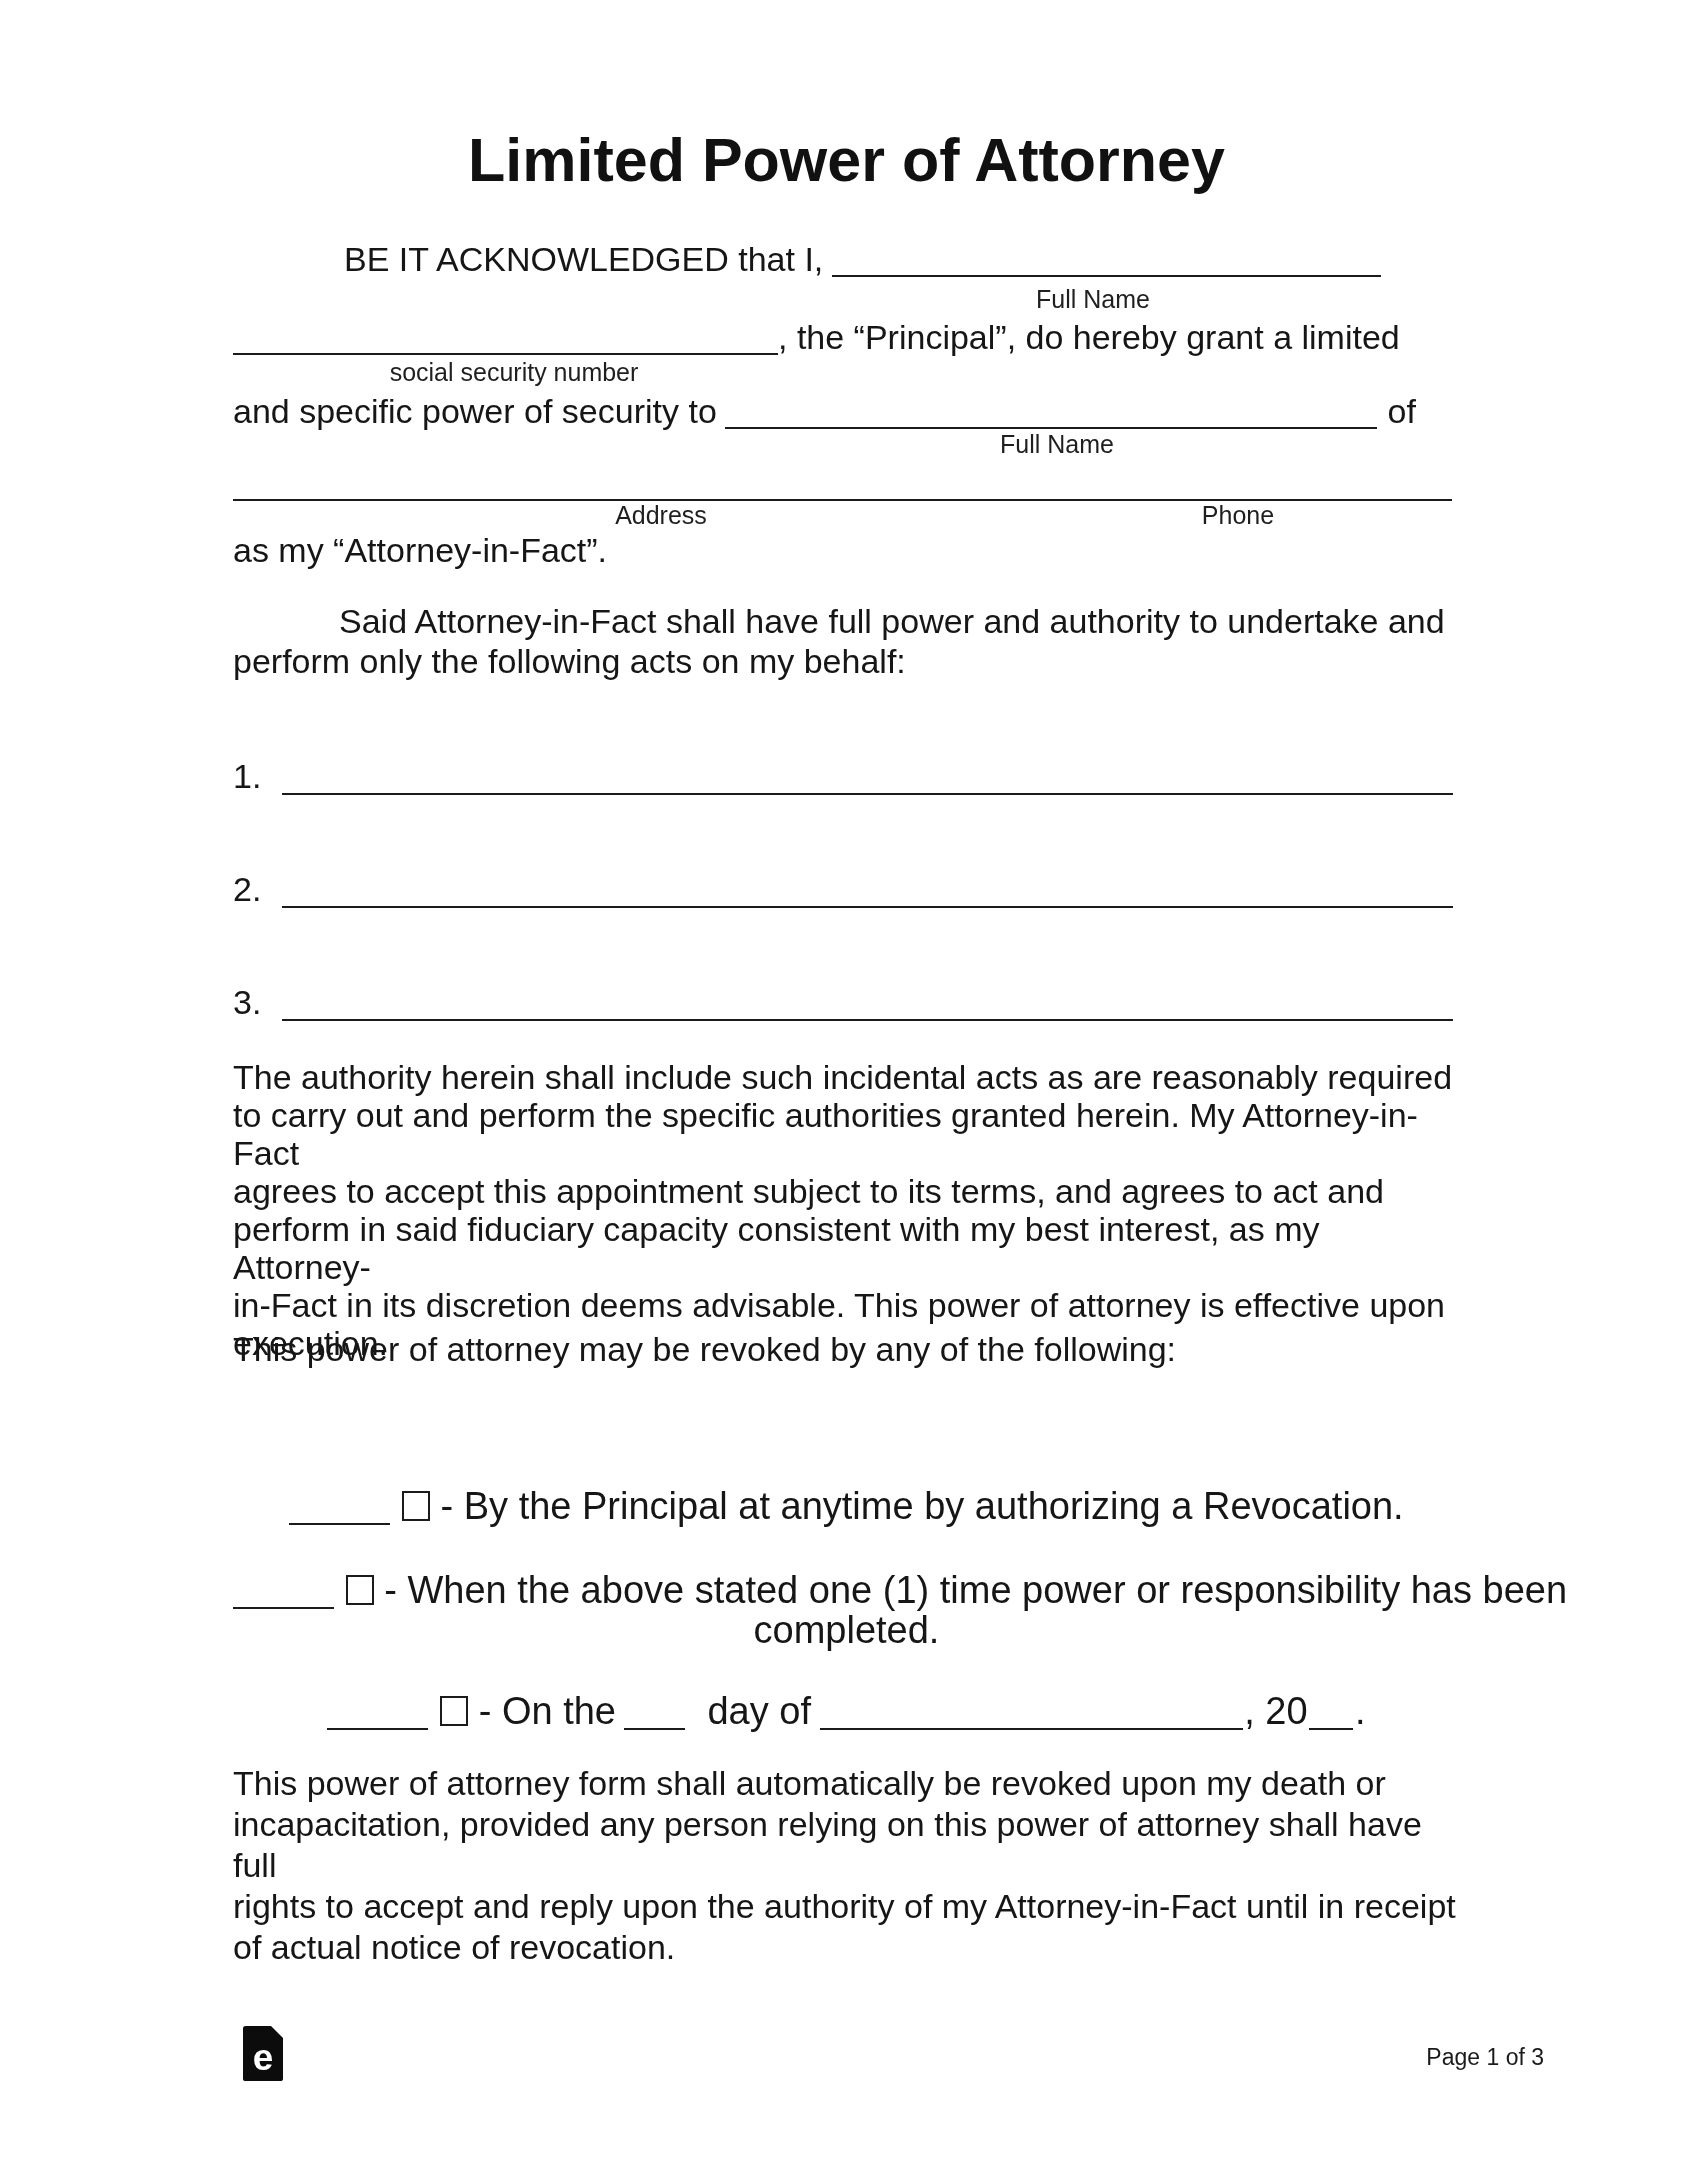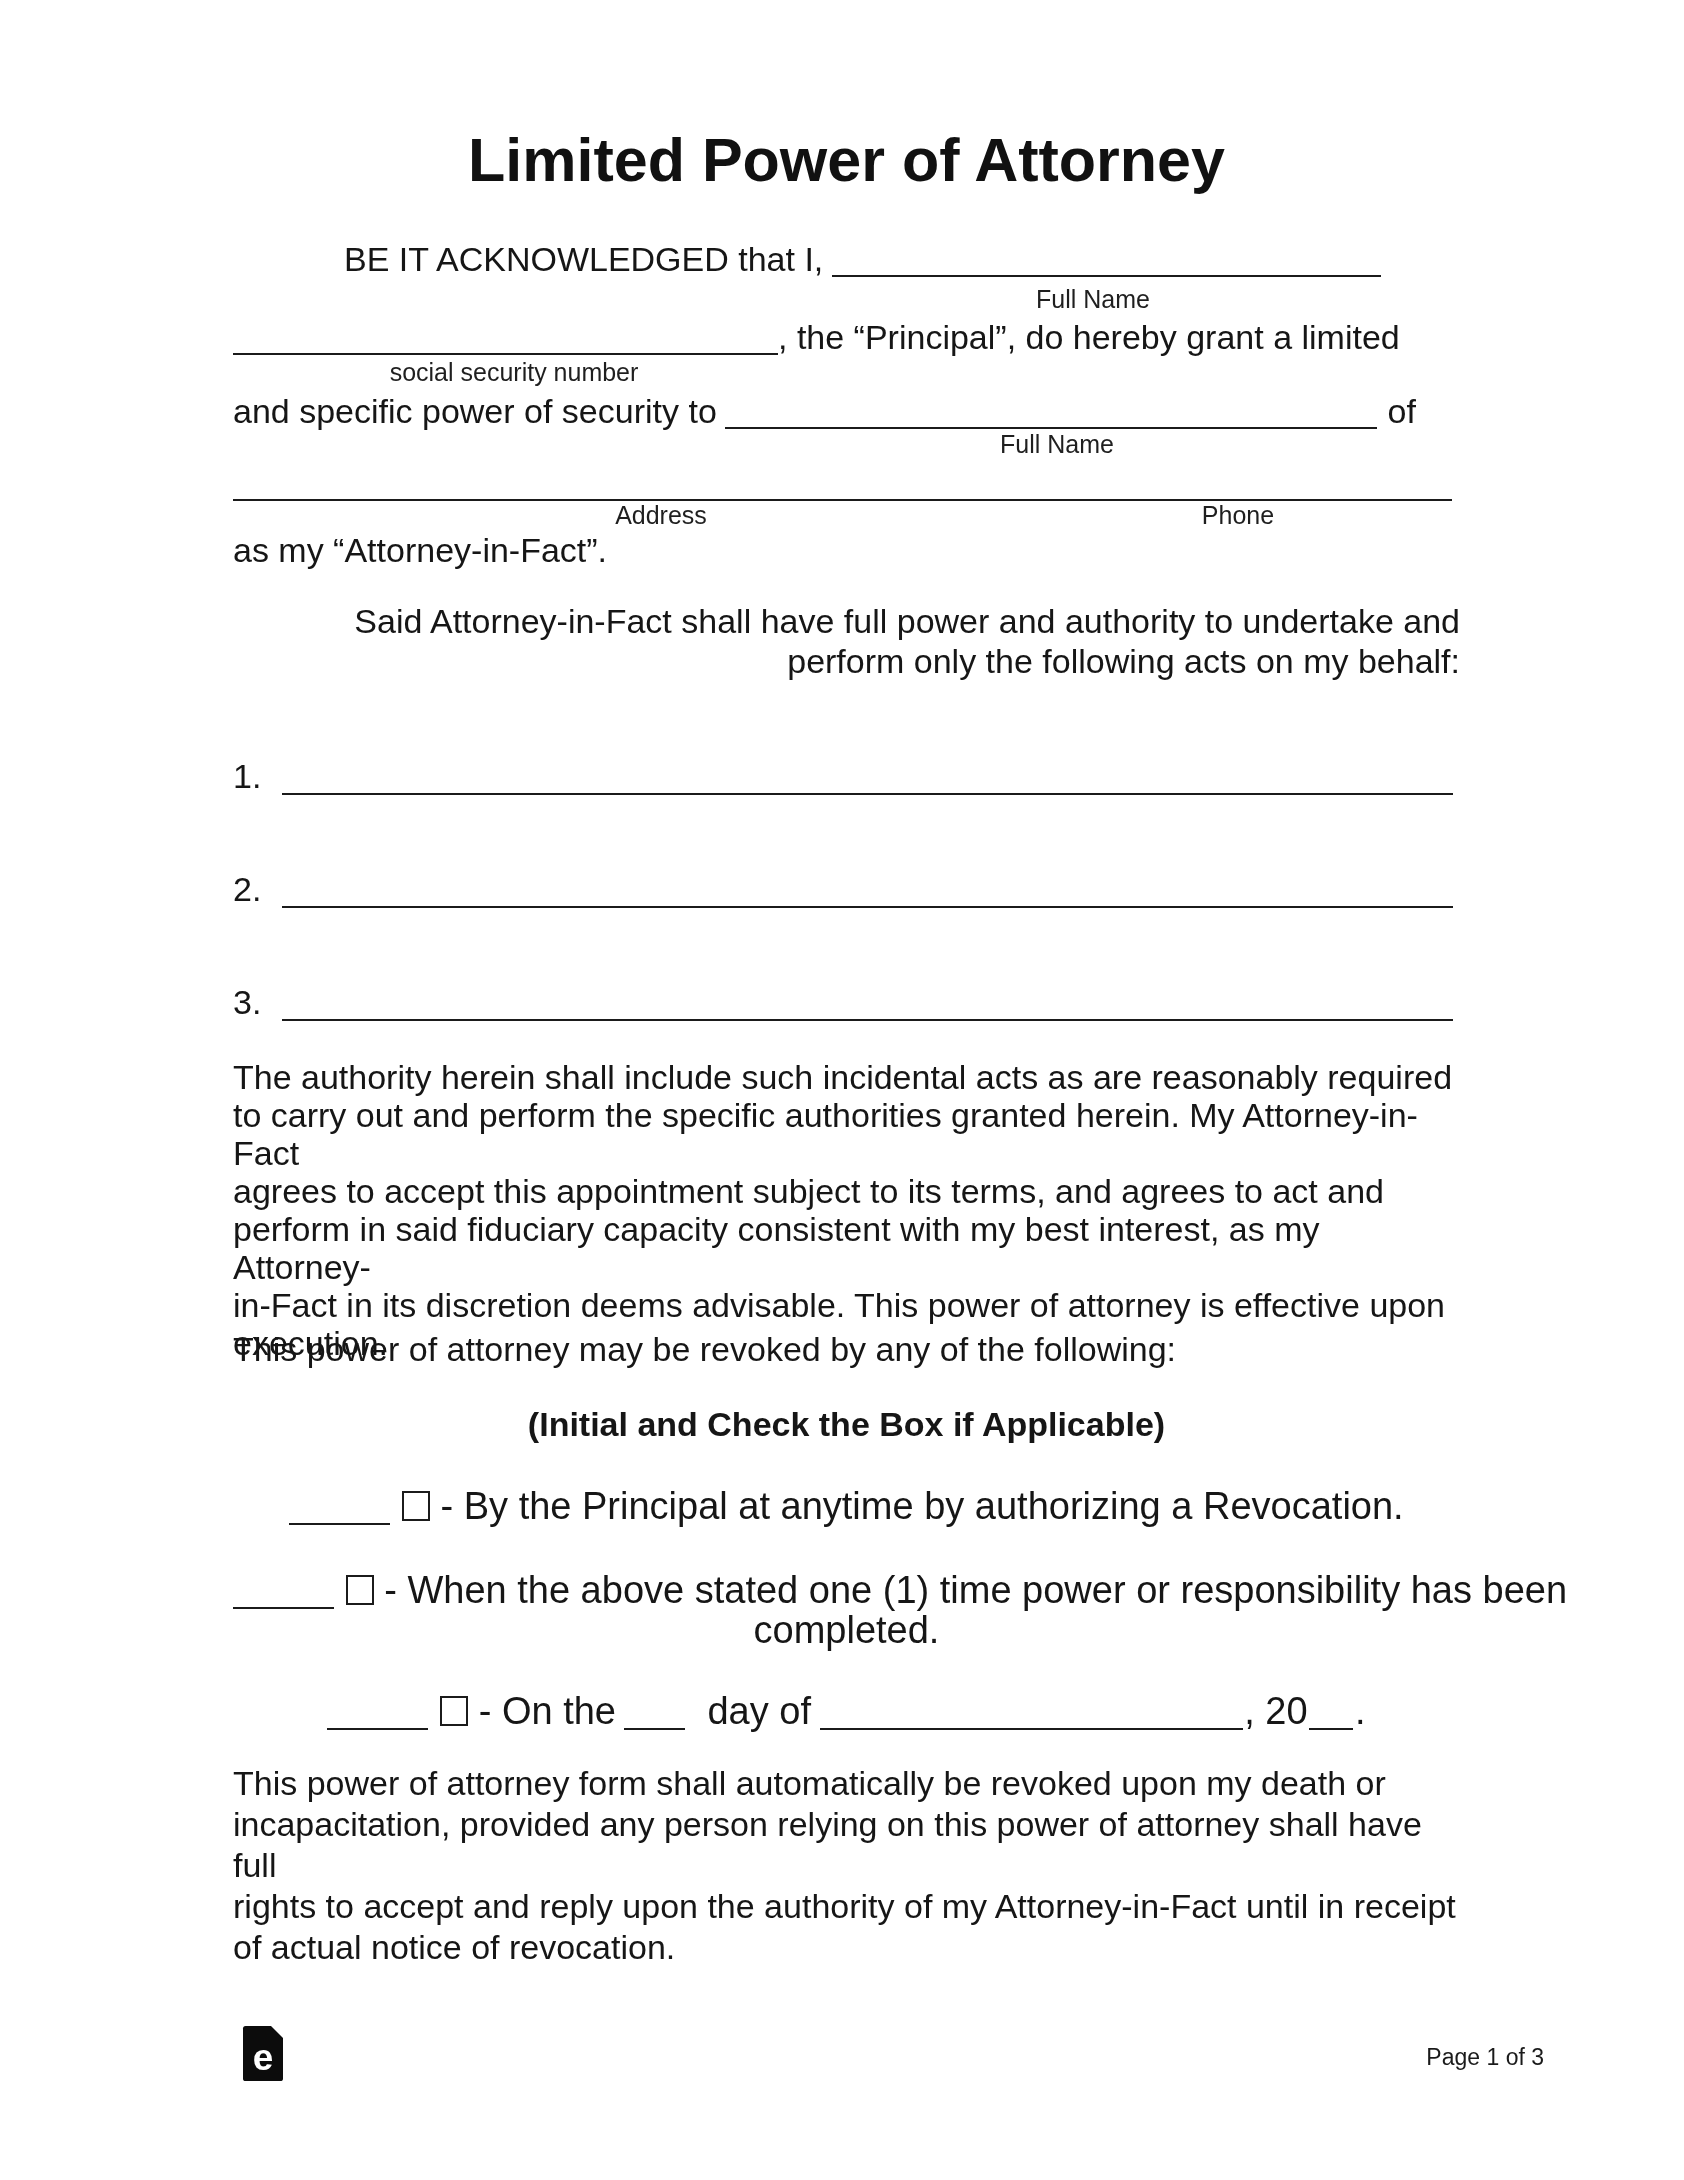--- a/index.html
+++ b/index.html
@@ -29,21 +29,21 @@
   .blank.w-e{width:652px;margin-left:8.5px;}
   .suffix-of{margin-left:10.2px;}
   .label-row{position:absolute;left:0;right:0;height:29px;}
   .sub-label{
     position:absolute;transform:translateX(-50%);
     font-size:25px;line-height:29px;color:#1f1f1f;white-space:nowrap;
   }
   .full-rule{position:absolute;left:0;right:8.5px;height:37px;border-bottom:2.6px solid #1b1b1b;}
   
   .para{font-size:34px;white-space:pre-line;margin:0;}
-  .powers-intro{top:601px;line-height:40px;text-indent:106px;text-align:right;}
+  .powers-intro{top:601px;line-height:40px;text-indent:106px;}
   .authority{top:1058px;line-height:38px;}
   .closing{top:1763px;line-height:41px;}
   .revoke-intro{top:1329px;line-height:41px;white-space:nowrap;}
   .initial-heading{
     top:1404px;text-align:center;font-weight:bold;font-size:34px;line-height:41px;margin:0;
   }
   
   .num-item{position:absolute;left:233px;width:1227px;height:37px;}
   .num-item .num{position:absolute;left:0;top:0;font-size:34px;line-height:37px;}
   .num-item .line-field{
@@ -146,21 +146,20 @@
 
   <p class="block para authority">The authority herein shall include such incidental acts as are reasonably required
 to carry out and perform the specific authorities granted herein. My Attorney-in-Fact
 agrees to accept this appointment subject to its terms, and agrees to act and
 perform in said fiduciary capacity consistent with my best interest, as my Attorney-
 in-Fact in its discretion deems advisable. This power of attorney is effective upon
 execution.</p>
 
   <p class="block para revoke-intro">This power of attorney may be revoked by any of the following:</p>
 
-  <p class="block initial-heading">(Initial and Check the Box if Applicable)</p>
 
   <div class="block rv rv1">
     <span class="blank init-blank"></span><span class="checkbox"></span><span class="rv-text">- By the Principal at anytime by authorizing a Revocation.</span>
   </div>
 
   <div class="block rv rv2">
     <div class="rv2-wrap">
       <span class="blank init-blank"></span><span class="checkbox"></span><span class="rv-text">- When the above stated one (1) time power or responsibility has been</span>
     </div>
     <div>completed.</div>

